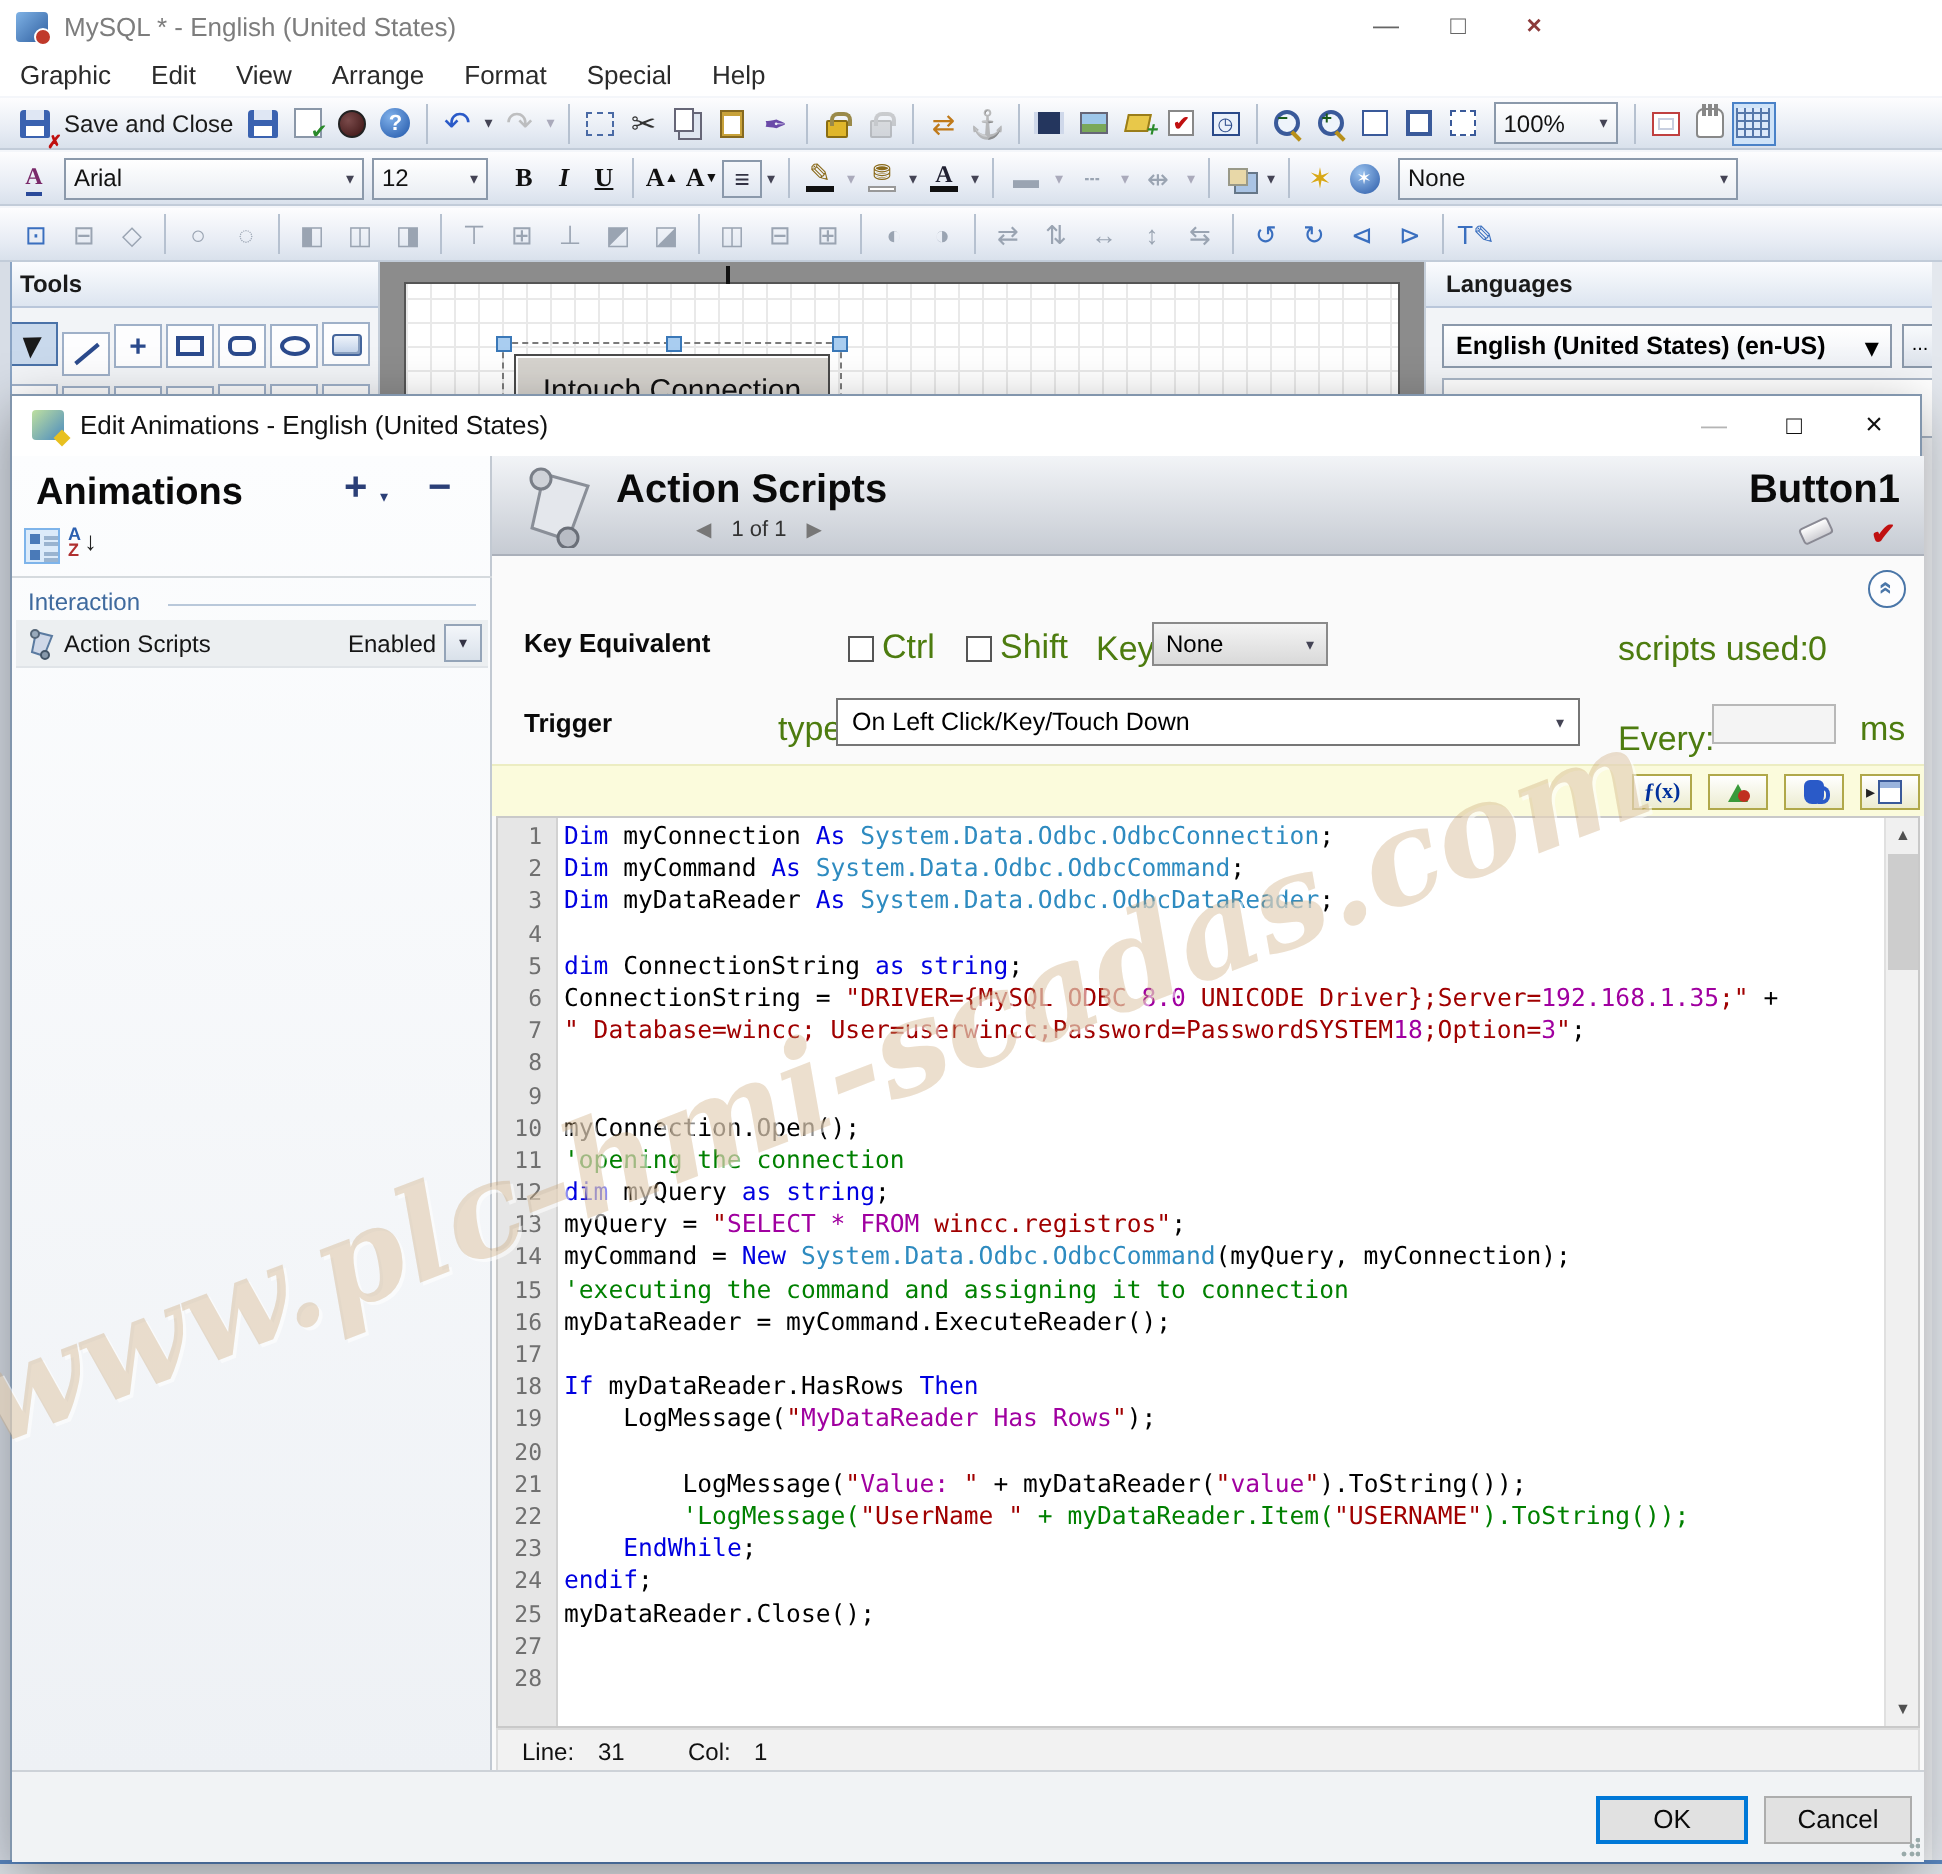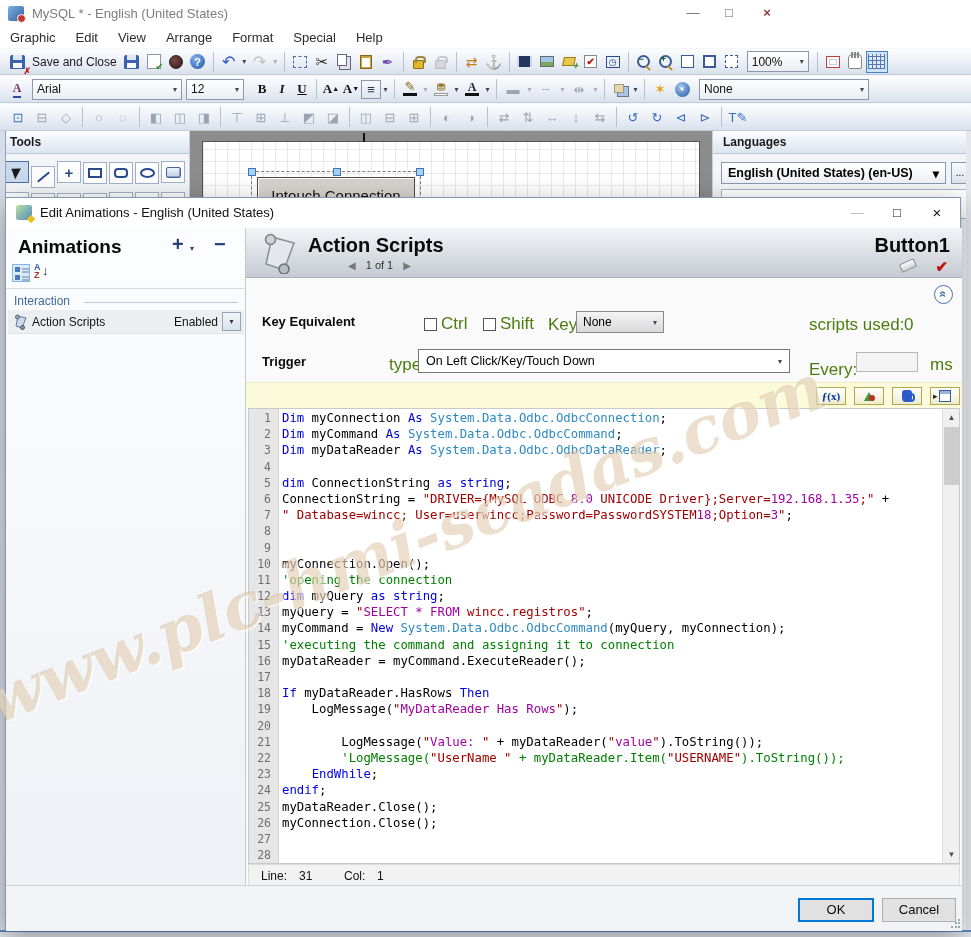--- a/index.html
+++ b/index.html
@@ -679,24 +679,20 @@
             </div>
             <div class="cl">
               <span class="ln">24</span>
               <span class="ct"><span class="c-k">endif</span><span class="c-p">;</span></span>
             </div>
             <div class="cl">
               <span class="ln">25</span>
               <span class="ct"><span class="c-p">myDataReader.Close();</span></span>
             </div>
             <div class="cl">
-              <span class="ln">26</span>
-              <span class="ct"><span class="c-p">myConnection.Close();</span></span>
-            </div>
-            <div class="cl">
               <span class="ln">27</span>
               <span class="ct"></span>
             </div>
             <div class="cl">
               <span class="ln">28</span>
               <span class="ct"></span>
             </div>
           </div>
         <div id="vscroll">
           <div class="sbarrow" style="top:0;">▲</div>

